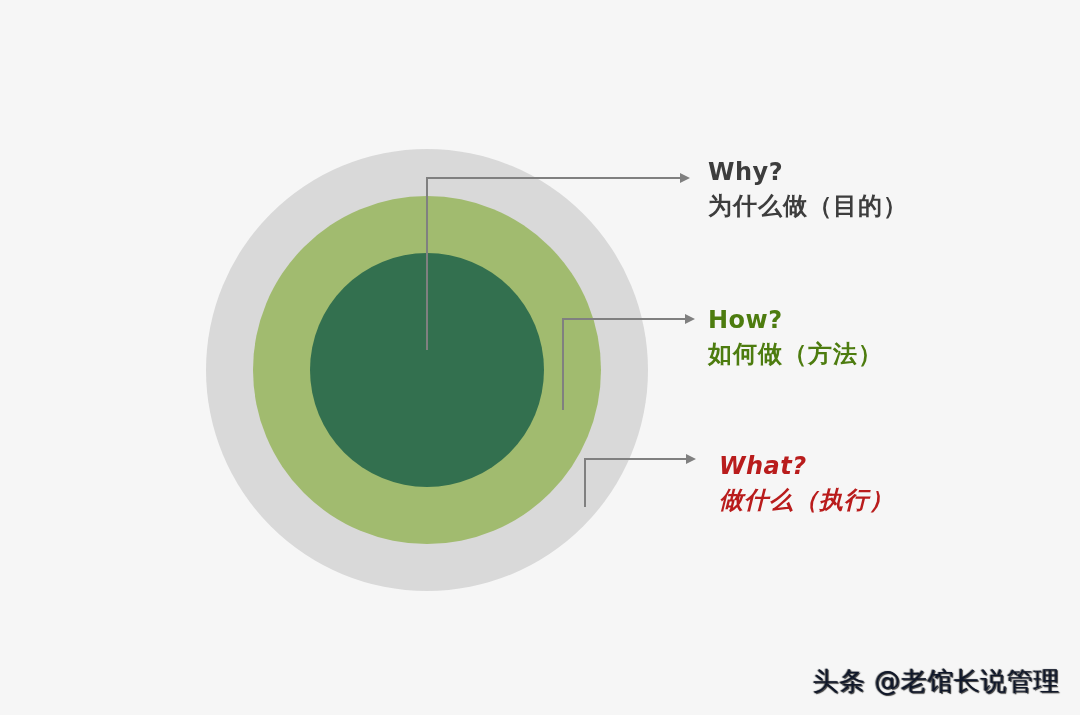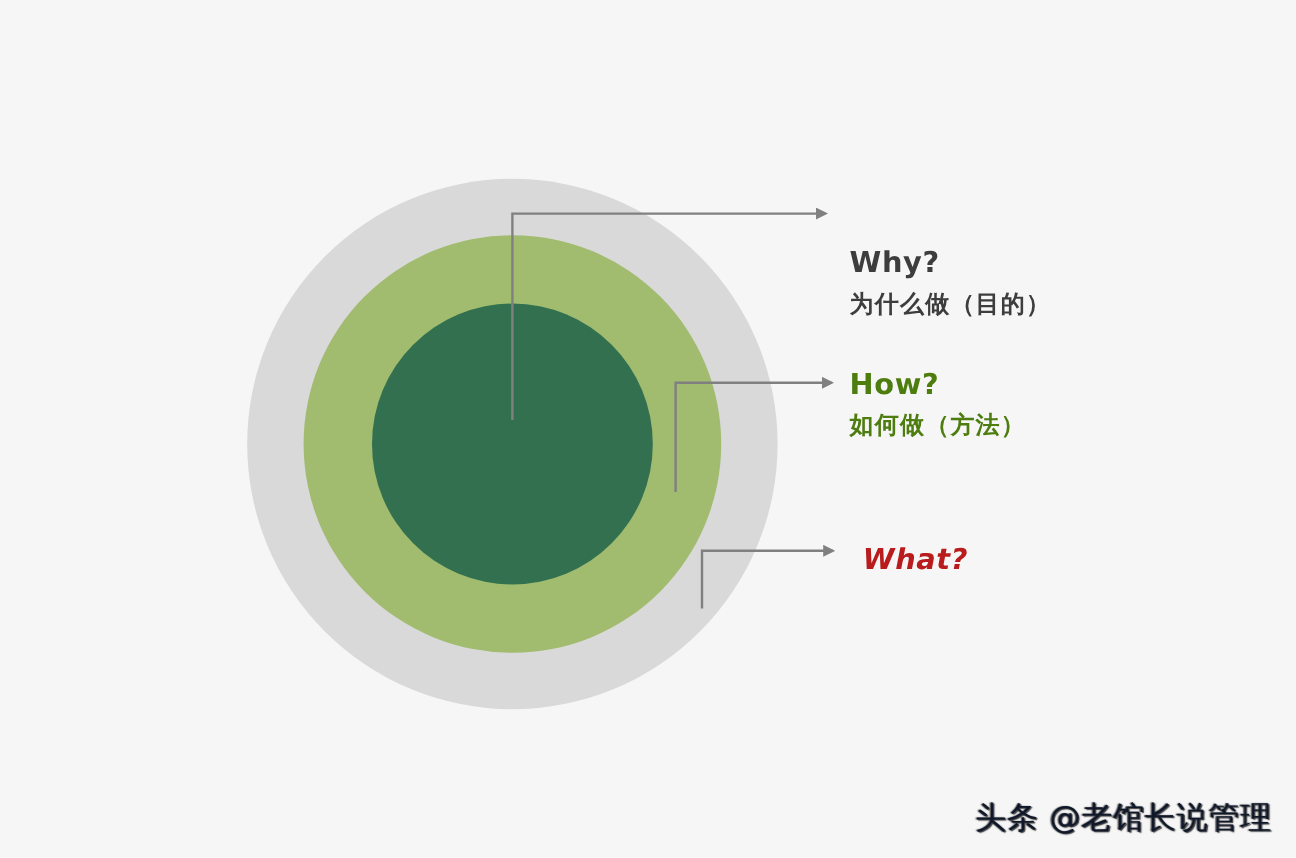--- a/index.html
+++ b/index.html
@@ -38,24 +38,24 @@
       font-weight: bold;
       line-height: 34px;
     }
     .label .en {
       display: block;
       font-size: 24px;
       letter-spacing: 0.5px;
     }
     .label .zh {
       display: block;
-      font-size: 20px;
+      font-size: 24px;
       letter-spacing: 1px;
     }
-    #label-why { left: 708px; top: 155px; margin-top: 47px; }
+    #label-why { left: 708px; top: 155px; }
     #label-how { left: 708px; top: 303px; }
     #label-what { left: 719px; top: 449px; }
     .watermark {
       position: absolute;
       right: 20px;
       bottom: 16px;
       font-size: 26px;
       color: #0f172a;
       text-shadow: 1px 1px 1px #333, -1px 0 1px #555;
       letter-spacing: 0.5px;
@@ -84,15 +84,16 @@
   <span class="zh">为什么做（目的）</span>
 </div>
 
 <div class="label" id="label-how" style="color: #4d7c0f;">
   <span class="en">How?</span>
   <span class="zh">如何做（方法）</span>
 </div>
 
 <div class="label" id="label-what" style="color: #b91c1c; font-style: italic;">
   <span class="en">What?</span>
+  <span class="zh">做什么（执行）</span>
 </div>
 
 <div class="watermark">头条 @老馆长说管理</div>
 
 </body></html>

